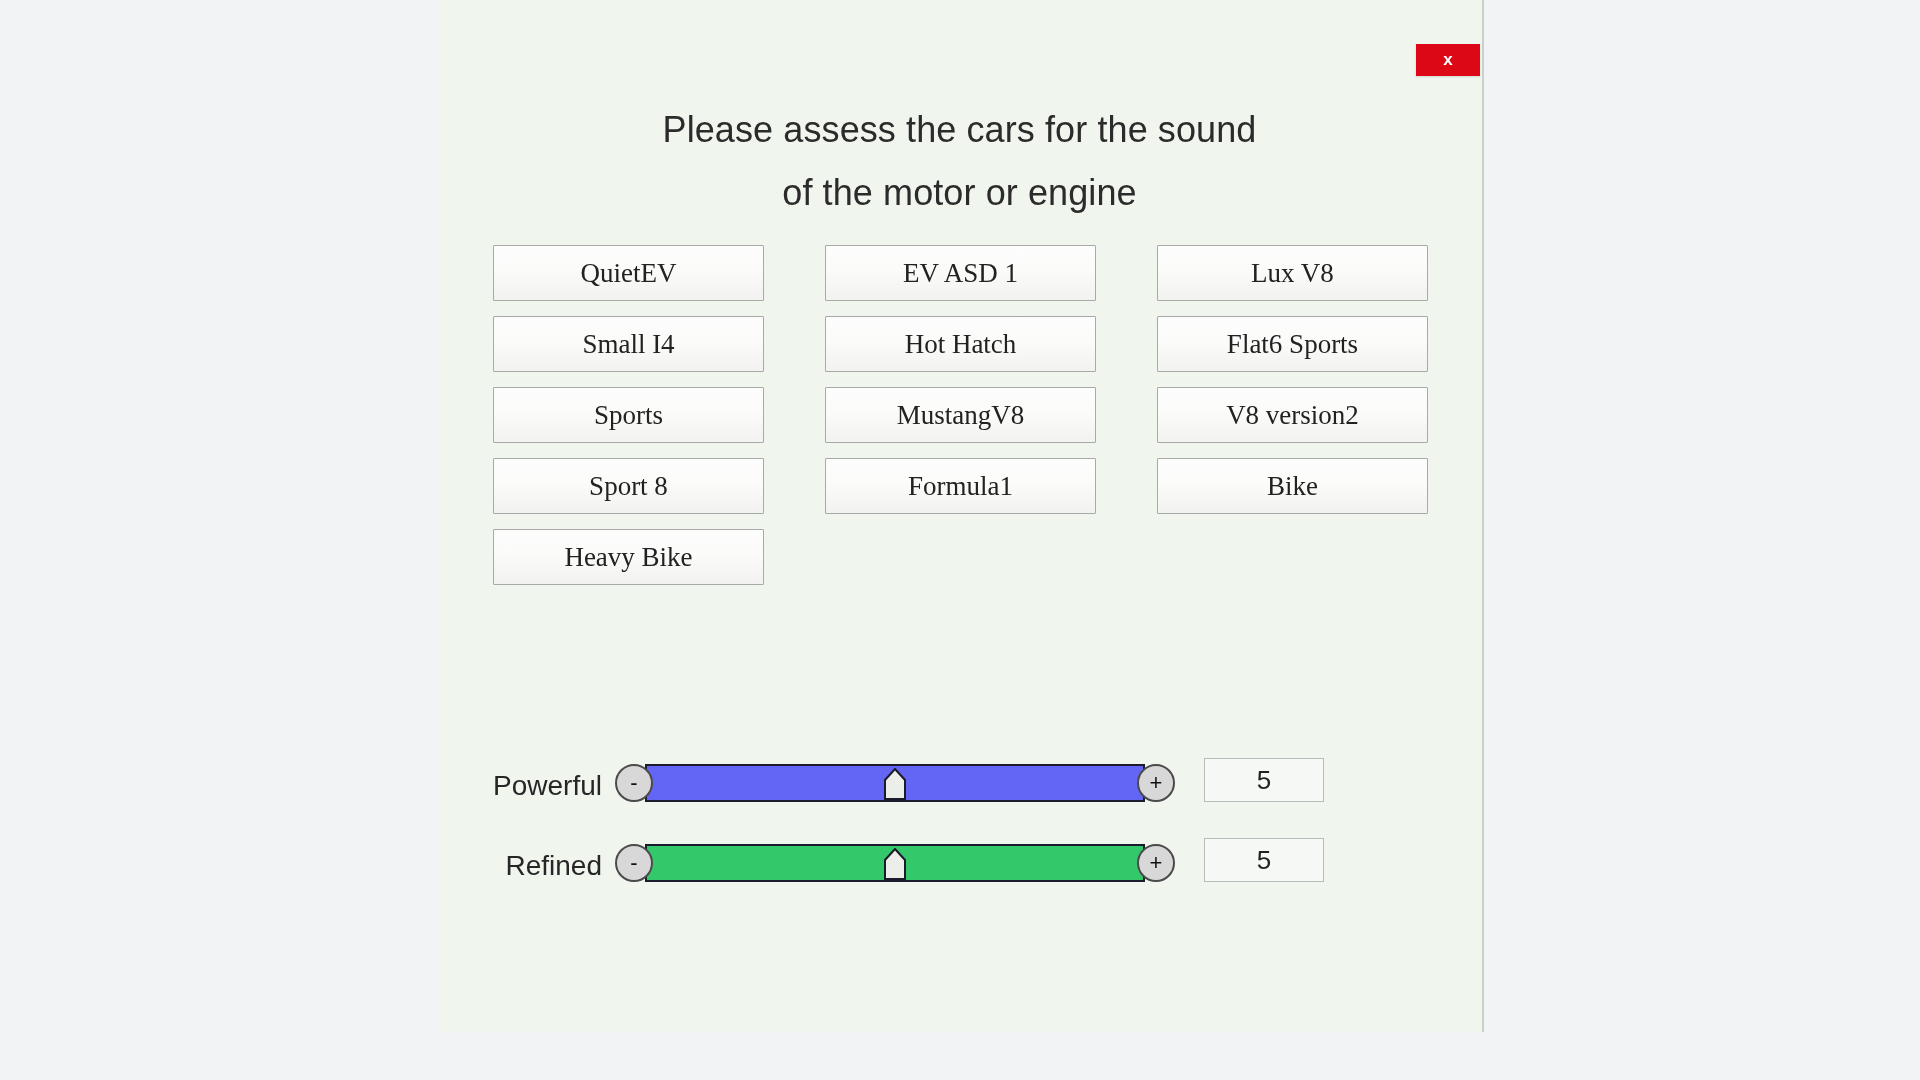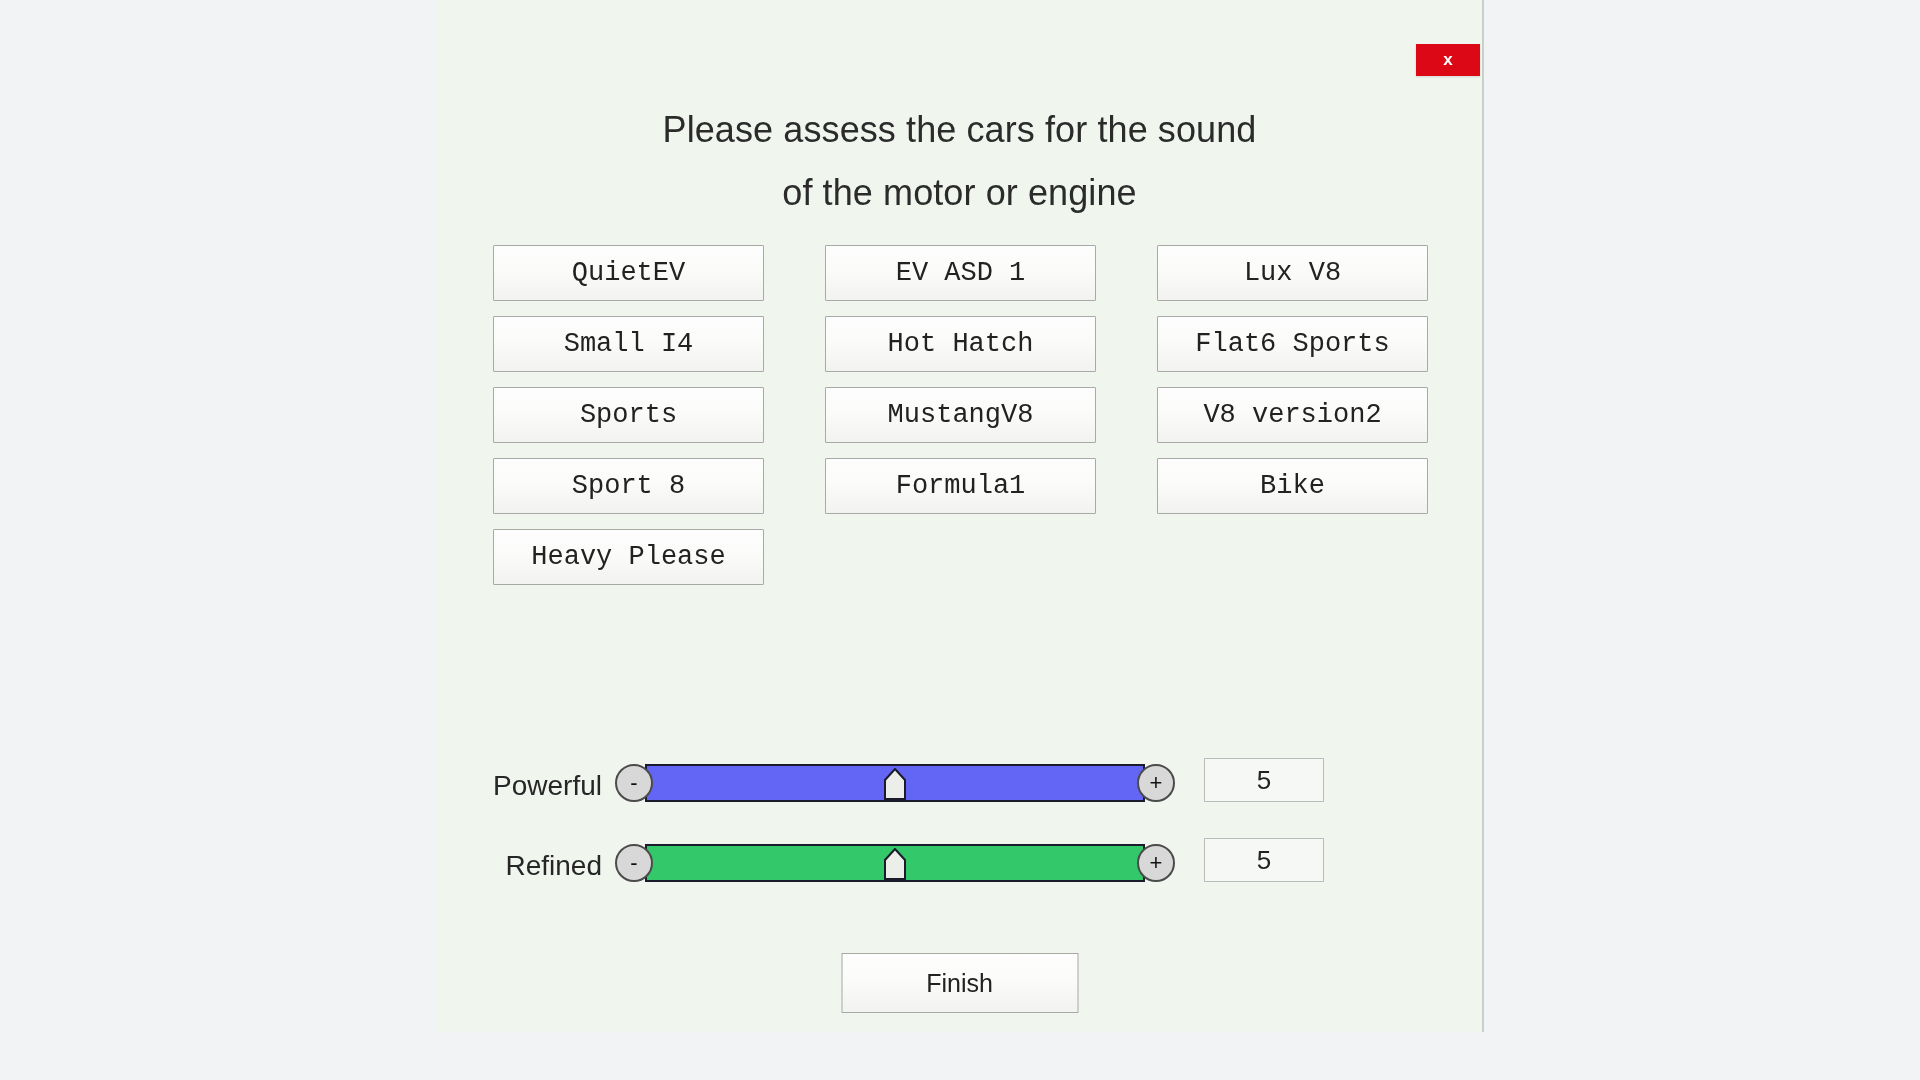--- a/index.html
+++ b/index.html
@@ -72,21 +72,21 @@
     display: grid;
     grid-template-columns: repeat(3, 1fr);
     column-gap: 61px;
     row-gap: 15px;
   }
   .sound-button {
     height: 56px;
     background: linear-gradient(to bottom, #fdfdfd 0%, #fbfbfa 45%, #f2f2f0 100%);
     border: 1px solid #a8aaa8;
     border-radius: 1px;
-    font-family: Liberation Mono, monospace;
+    font-family: Liberation Serif, serif;
     font-size: 27px;
     color: #222222;
     text-align: center;
     cursor: pointer;
     padding: 0;
     box-sizing: border-box;
     display: flex;
     align-items: center;
     justify-content: center;
     line-height: 1;
@@ -211,21 +211,21 @@
     <button class="sound-button">Lux V8</button>
     <button class="sound-button">Small I4</button>
     <button class="sound-button">Hot Hatch</button>
     <button class="sound-button">Flat6 Sports</button>
     <button class="sound-button">Sports</button>
     <button class="sound-button">MustangV8</button>
     <button class="sound-button">V8 version2</button>
     <button class="sound-button">Sport 8</button>
     <button class="sound-button">Formula1</button>
     <button class="sound-button">Bike</button>
-    <button class="sound-button">Heavy Please</button>
+    <button class="sound-button">Heavy Bike</button>
     <span class="sound-button grid-blank"></span>
     <span class="sound-button grid-blank"></span>
   </div>
 
   <div id="slider-section">
 
     <div class="slider-row">
       <div class="slider-label">Powerful</div>
       <button class="step-btn step-minus">-</button>
       <div class="slider-track track-powerful">
@@ -248,15 +248,14 @@
             <polygon points="12,1 22,12 22,31 2,31 2,12" fill="#eceeea" stroke="#1b1b2b" stroke-width="2" stroke-linejoin="miter"></polygon>
           </svg>
         </div>
       </div>
       <button class="step-btn step-plus">+</button>
       <div class="value-box">5</div>
     </div>
 
   </div>
 
-  <button id="finish-button">Finish</button>
 
 </div>
 
 </body></html>

